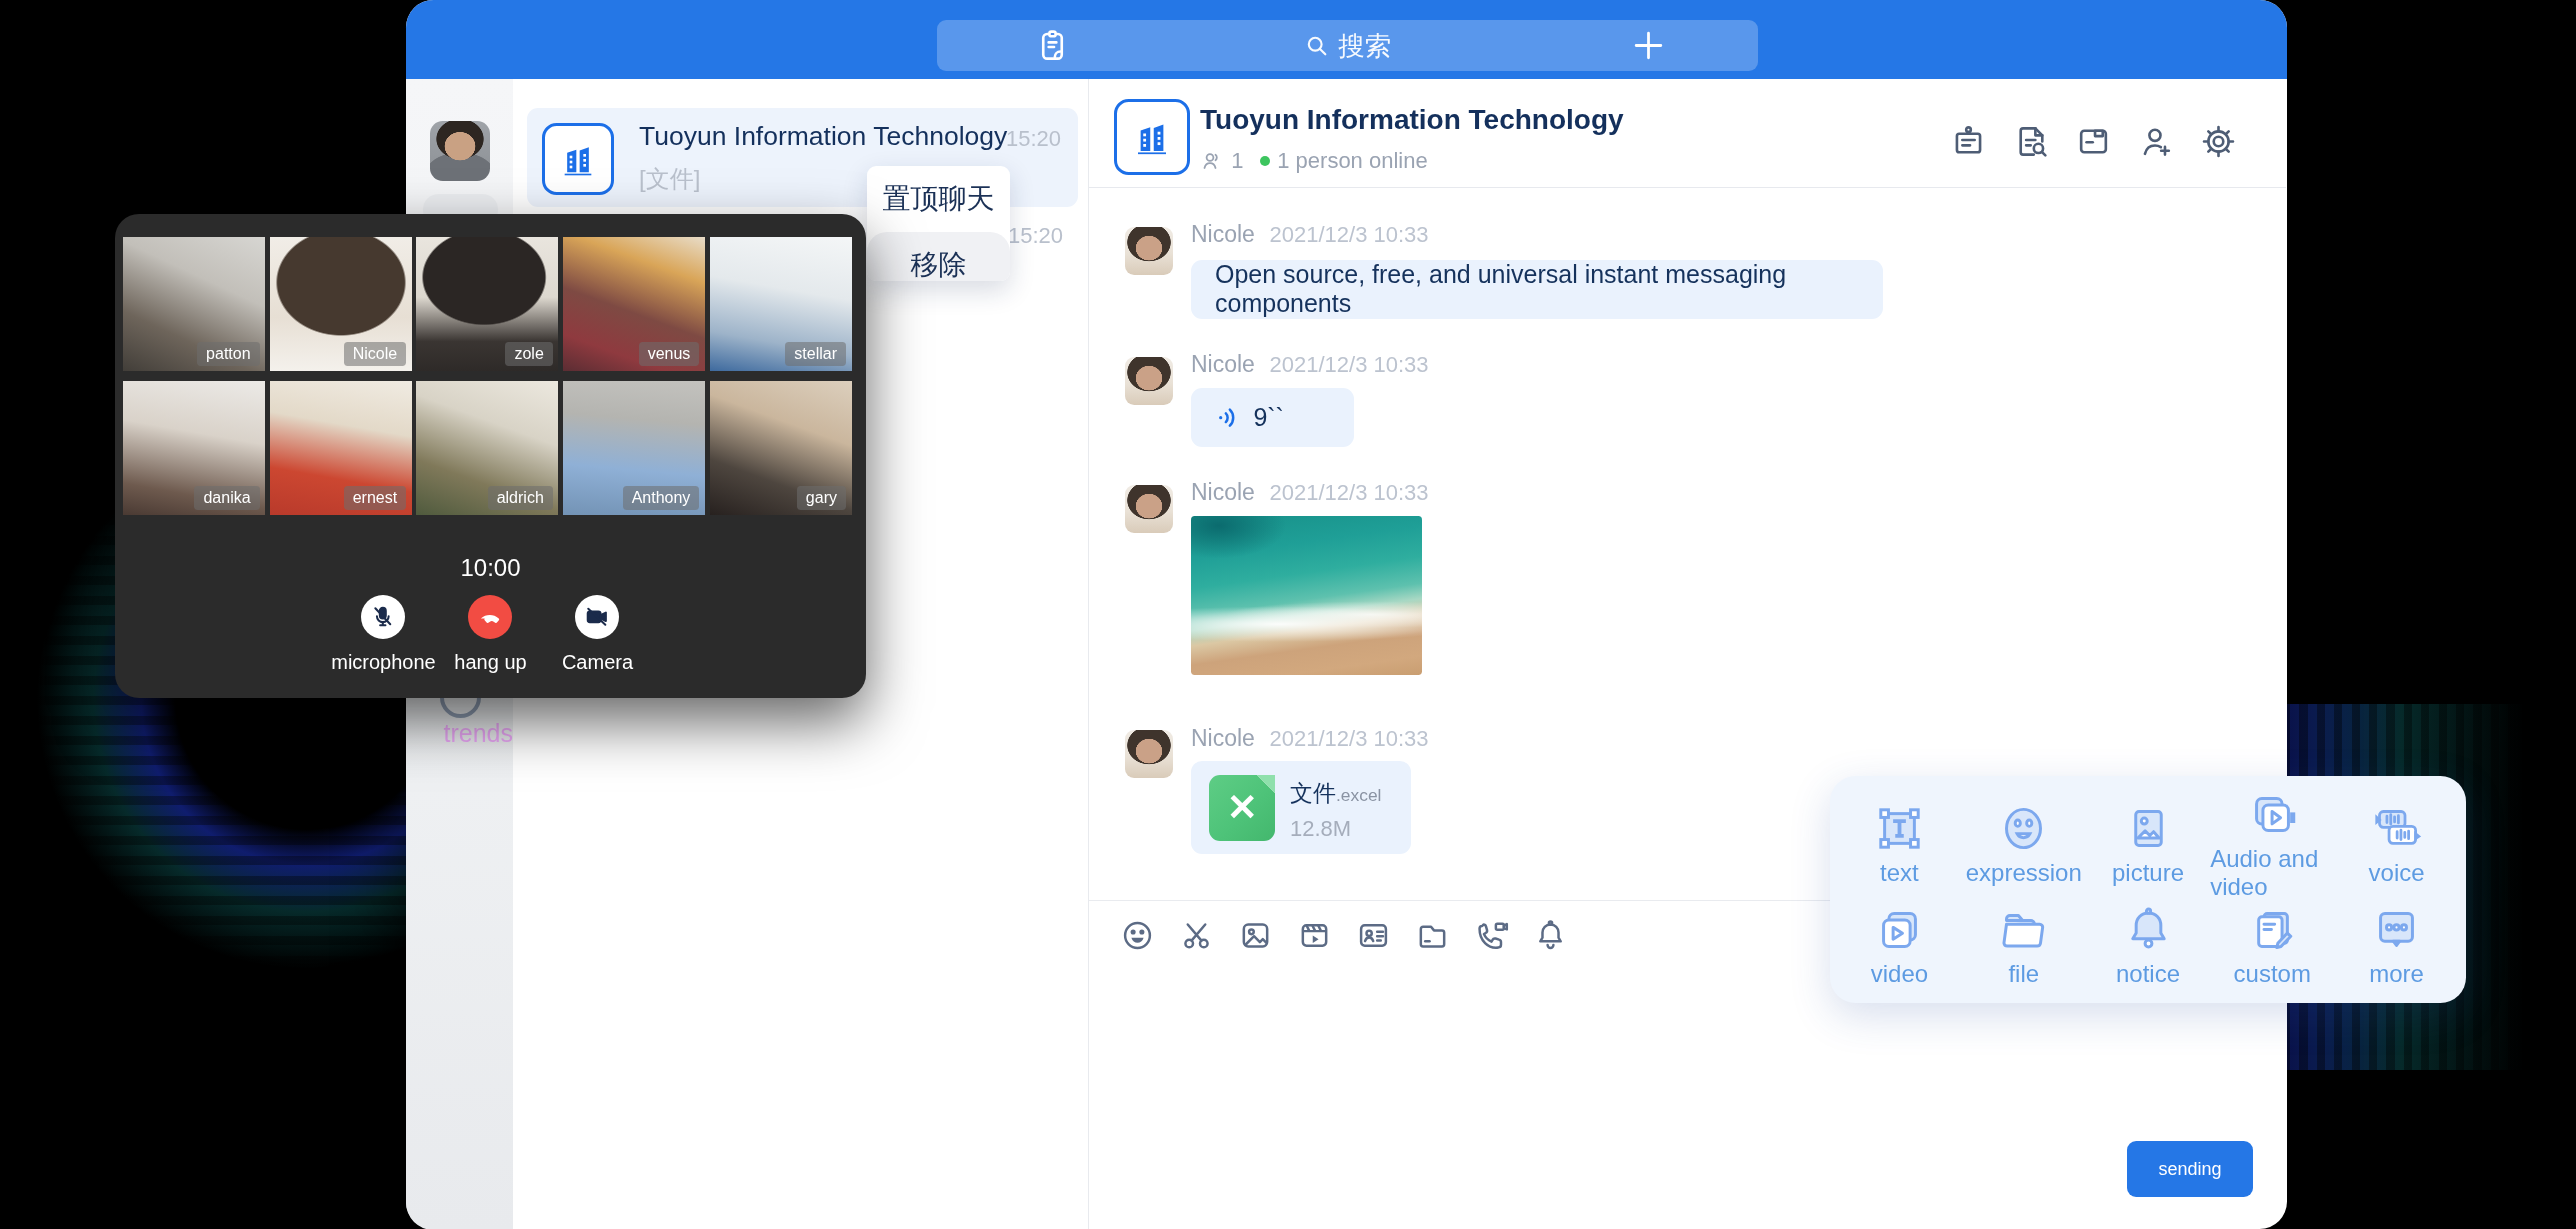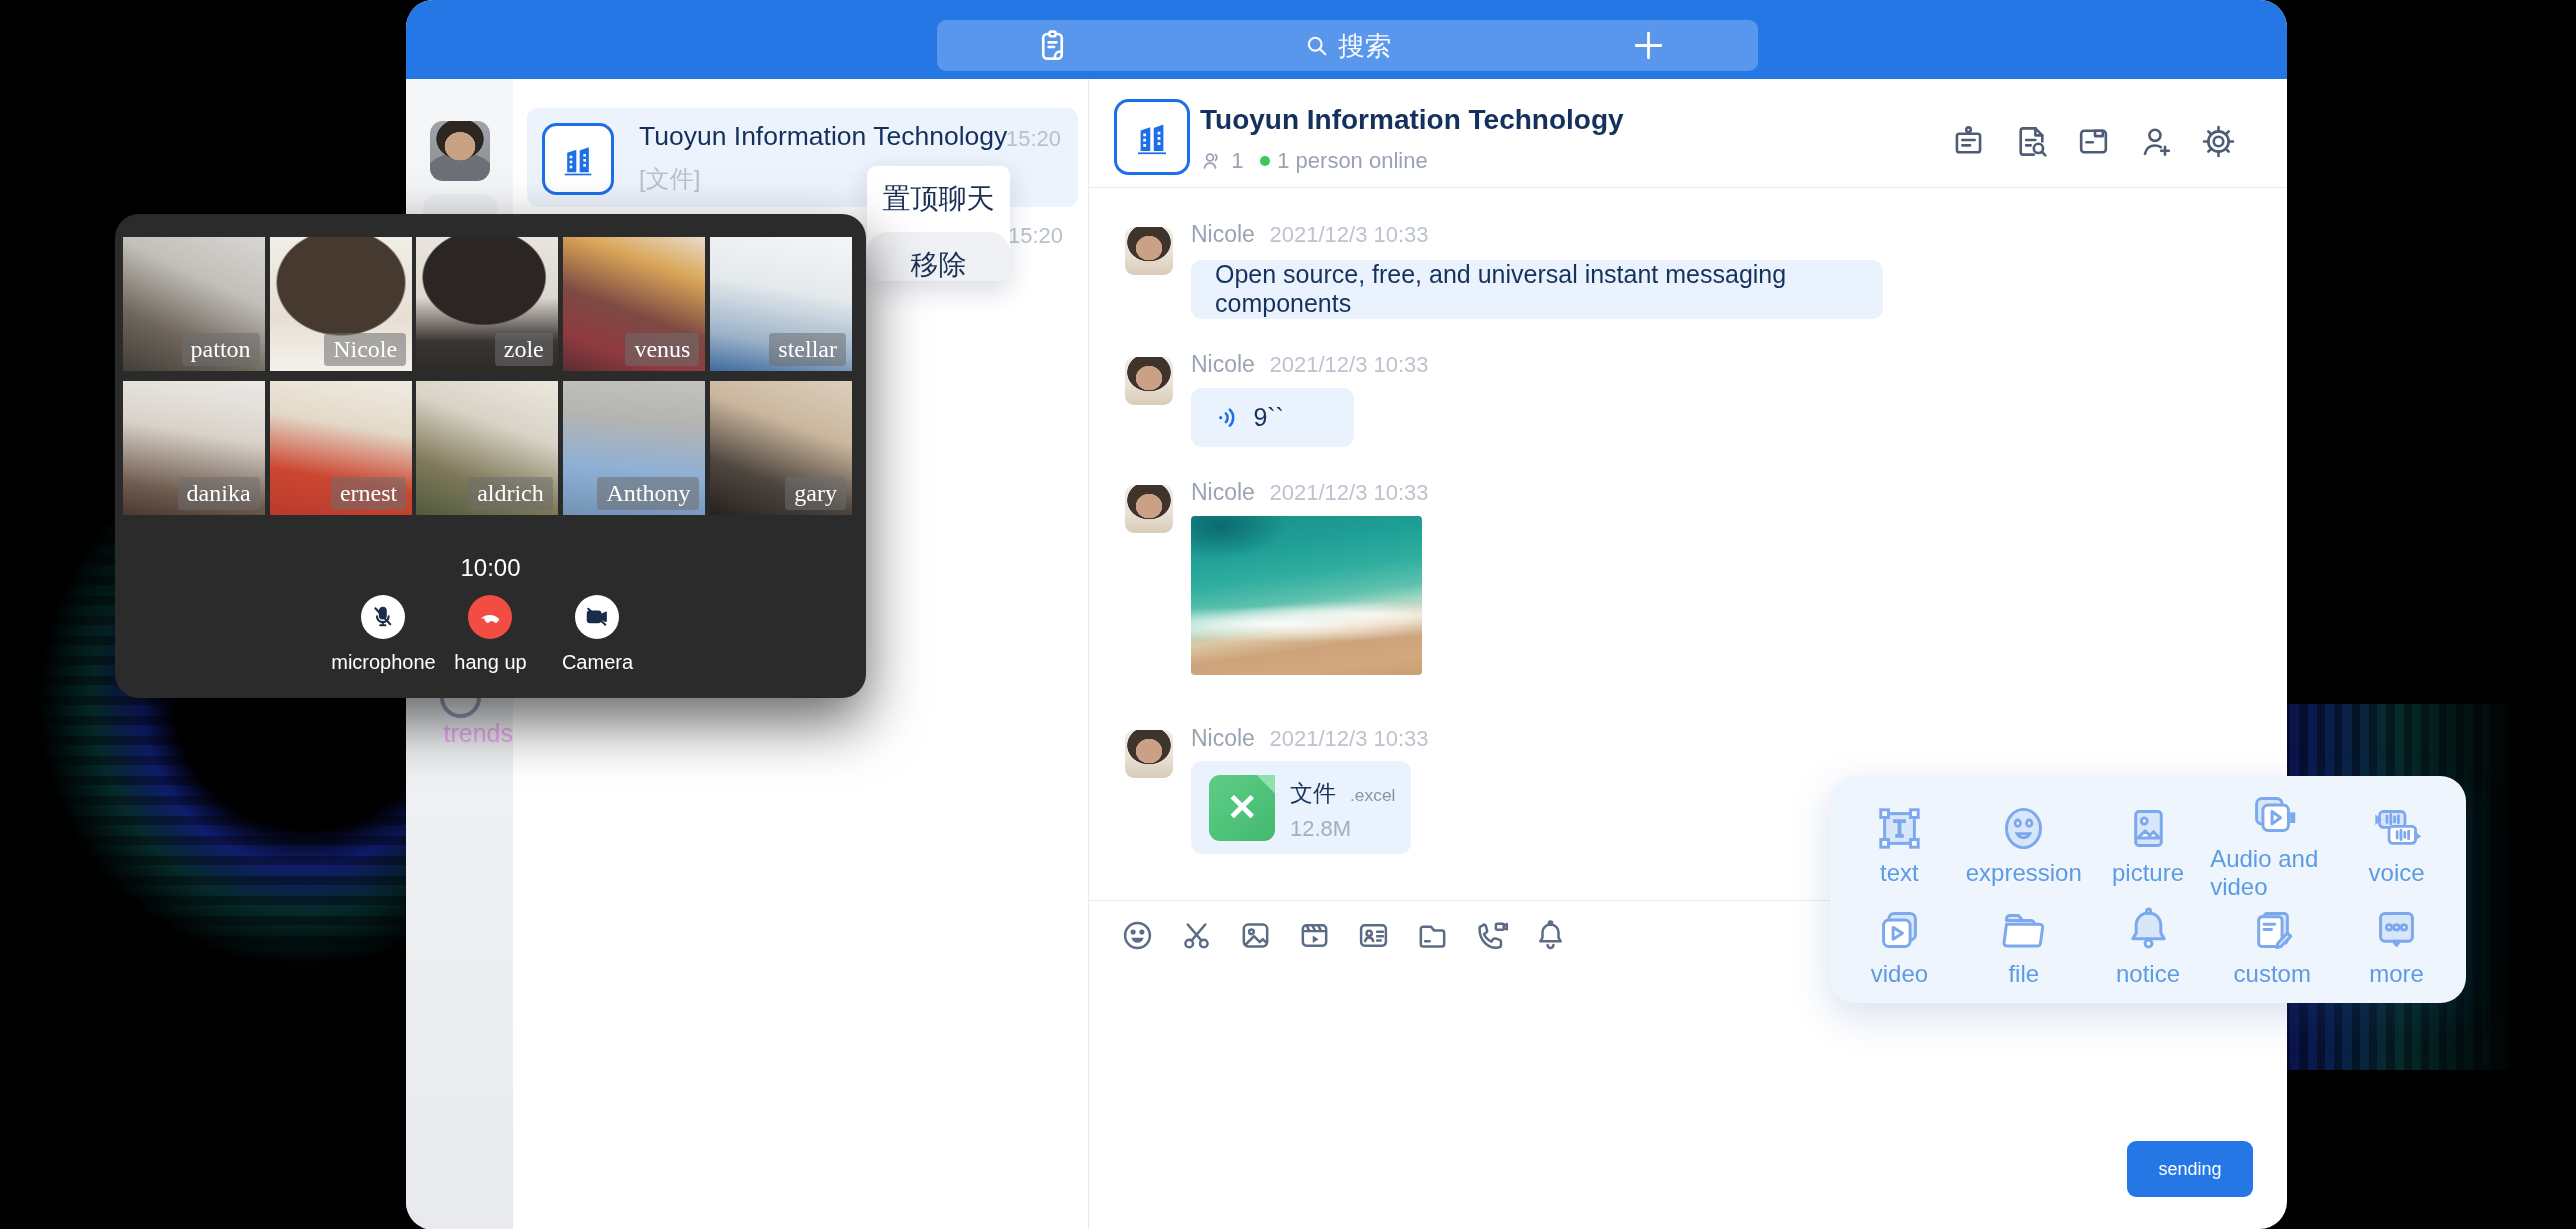--- a/index.html
+++ b/index.html
@@ -85,21 +85,21 @@
       linear-gradient(172deg,#179089 0%,#1f9f97 22%,#2fae9f 38%,#5ec1ae 52%,#a8d8c4 60%,#dbc8a4 68%,#cda37b 78%,#d2a87e 90%,#c99e71 100%);}
   .bubble.file{left:1191px;top:761px;width:220px;height:93px;}
   .xls{position:absolute;left:18.3px;top:13.7px;width:66px;height:66px;border-radius:11px;
     background:linear-gradient(135deg,#5ECD85 0%,#4EC379 55%,#43B76D 100%);display:flex;align-items:center;justify-content:center;}
   .xls:before{content:"";position:absolute;right:0;top:0;border-style:solid;border-width:0 18.3px 18.3px 0;
     border-color:transparent #fff transparent transparent;border-radius:0 11px 0 0;}
   .xls:after{content:"";position:absolute;right:0;top:0;border-style:solid;border-width:18.3px 0 0 18.3px;
     border-color:#8FE0AC transparent transparent transparent;}
   .xls span{color:#fff;font-size:37px;font-weight:700;line-height:1;}
   .file-name{position:absolute;left:99px;top:16.5px;color:#15325C;font-size:23px;font-weight:500;}
-  .file-ext{color:#8A93A3;font-size:17.4px;font-weight:400;margin-left:14px;}
+  .file-ext{color:#8A93A3;font-size:17.4px;font-weight:400;margin-left:0;}
   .file-size{position:absolute;left:99px;top:55px;color:#A5ADBB;font-size:22px;}
 
   
   .tb-divider{left:1089px;top:900px;width:1197px;height:0.9px;background:#E9EBEF;}
   .toolbar{left:1120px;top:918px;display:flex;gap:24px;color:#5C6B85;}
   .toolbar svg{width:35px;height:35px;}
   .send-btn{left:2127px;top:1141px;width:126px;height:56px;border-radius:9.1px;background:#2577E6;color:#fff;
     font-size:18px;display:flex;align-items:center;justify-content:center;}
 
   
@@ -108,22 +108,22 @@
     grid-template-rows:1fr 1fr;padding:12.8px 7.3px;box-sizing:border-box;}
   .pop-item{display:flex;flex-direction:column;align-items:center;justify-content:center;gap:5.5px;color:#5D9BE2;font-size:24px;}
   .pop-item svg{width:51px;height:51px;}
 
   
   .call{left:115px;top:214px;width:751px;height:484px;border-radius:24px;background:#2B2B2B;
     box-shadow:0 24px 59px rgba(0,0,0,.6);}
   .tiles{position:absolute;left:8.2px;top:23px;display:grid;grid-template-columns:repeat(5,142px);
     grid-auto-rows:134px;gap:10px 4.6px;}
   .tile{position:relative;overflow:hidden;}
-  .tag{position:absolute;right:5.5px;bottom:5.5px;background:rgba(110,110,110,.55);color:#fff;font-size:24px;
-    padding:2.7px 9.1px;border-radius:3.7px;font-family:Liberation Serif, serif;}
+  .tag{position:absolute;right:5.5px;bottom:5.5px;background:rgba(110,110,110,.55);color:#fff;font-size:16px;
+    padding:2.7px 9.1px;border-radius:3.7px;}
   .p0{background:linear-gradient(205deg,#d7d6d2 0%,#c2bfb9 35%,#6e655b 70%,#423e39 100%);}
   .p1{background:radial-gradient(46% 40% at 50% 34%,#46392f 97%,transparent),linear-gradient(180deg,#f1ede7 0%,#e7dfd4 60%,#f4f1ec 100%);}
   .p2{background:radial-gradient(44% 36% at 48% 30%,#2b2624 97%,transparent),linear-gradient(180deg,#e9e5de 0%,#ddd8cf 45%,#3a3532 78%,#2e2a28 100%);}
   .p3{background:linear-gradient(200deg,#e8dcc8 0%,#d9a558 25%,#7e4a43 55%,#8f3a3f 80%,#5b2d33 100%);}
   .p4{background:linear-gradient(190deg,#f4f6f7 0%,#e4e9ec 40%,#9db3c9 75%,#3e6a9e 100%);}
   .p5{background:linear-gradient(190deg,#eceae7 0%,#d9d2c9 40%,#6e5a4e 80%,#4a3a33 100%);}
   .p6{background:linear-gradient(190deg,#f0ebe2 0%,#e3d9c8 35%,#cc4731 70%,#b93a2b 100%);padding-left:36px;}
   .p7{background:linear-gradient(200deg,#ece8df 0%,#d8d3c6 35%,#80795a 70%,#4f5a3d 100%);}
   .p8{background:linear-gradient(185deg,#c3c2be 0%,#b4b4b0 30%,#8fb0d6 65%,#7393b5 100%);}
   .p9{background:linear-gradient(200deg,#dccfbd 0%,#cab69d 35%,#4e463f 70%,#27211f 100%);}

